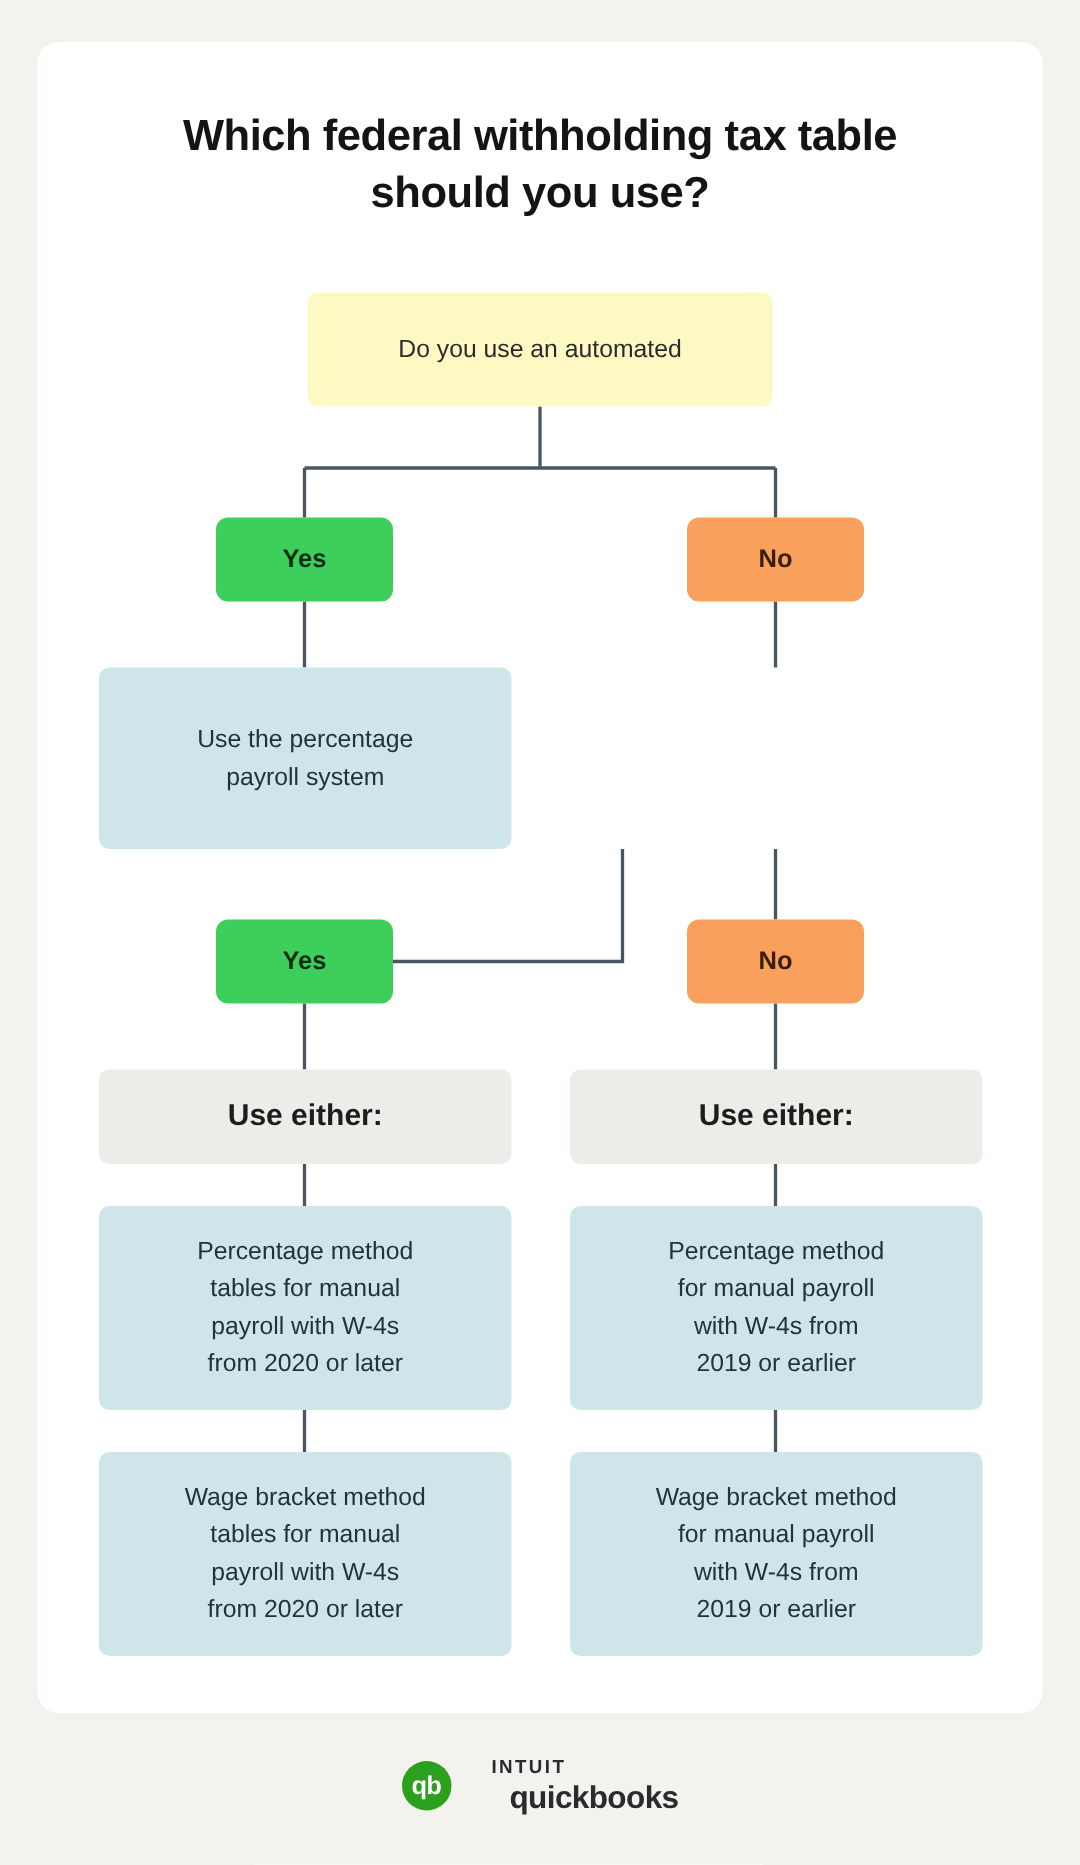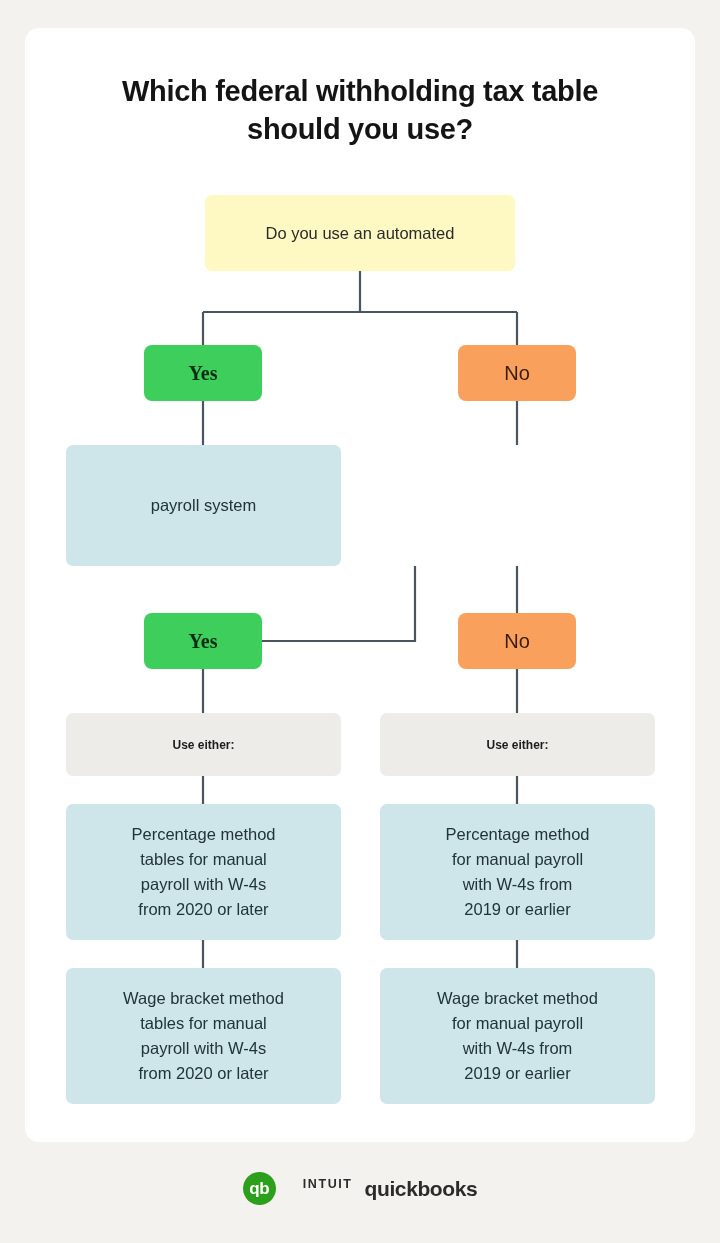--- a/index.html
+++ b/index.html
@@ -78,38 +78,37 @@
   .node-blue {
     background: #cee5ea;
     color: #20343a;
     font-size: 16.5px;
     line-height: 25px;
   }
 
   .node-either {
     background: #edece8;
     color: #1d1d1d;
-    font-size: 12px;
+    font-size: 20px;
     font-weight: 700;
   }
 
   .node-yes {
     background: #3dce5b;
     color: #0d2a12;
-    font-size: 20px;
+    font-size: 17px;
     font-weight: 700;
     border-radius: 8px;
-    font-family: Liberation Serif, serif;
   }
 
   .node-no {
     background: #f9a05c;
     color: #3a1d05;
-    font-size: 20px;
-    font-weight: 400;
+    font-size: 17px;
+    font-weight: 700;
     border-radius: 8px;
   }
 
   .node b { font-weight: 400; }
 
   
   .footer {
     position: absolute;
     left: 0;
     top: 1172px;
@@ -128,21 +127,21 @@
     display: flex;
     align-items: center;
     justify-content: center;
     color: #ffffff;
     font-size: 17px;
     font-weight: 700;
     letter-spacing: -0.5px;
     line-height: 1;
   }
 
-  .logo-text { display: flex; flex-direction: row; line-height: 1; }
+  .logo-text { display: flex; flex-direction: column; line-height: 1; }
 
   .logo-intuit {
     font-size: 12.5px;
     font-weight: 700;
     letter-spacing: 1.6px;
     color: #2b2b2b;
     margin-bottom: 3px;
   }
 
   .logo-qb {
@@ -204,20 +203,21 @@
     <div class="node node-yes" style="left:119px; top:317px; width:118px; height:56px;">
       <span>Yes</span>
     </div>
 
     <div class="node node-no" style="left:433px; top:317px; width:118px; height:56px;">
       <span>No</span>
     </div>
 
     <div class="node node-blue" style="left:41px; top:417px; width:275px; height:121px;">
       <div>
+        <div>Use the percentage</div>
         <div>payroll system</div>
       </div>
     </div>
 
 
     <div class="node node-yes" style="left:119px; top:585px; width:118px; height:56px;">
       <span>Yes</span>
     </div>
 
     <div class="node node-no" style="left:433px; top:585px; width:118px; height:56px;">

